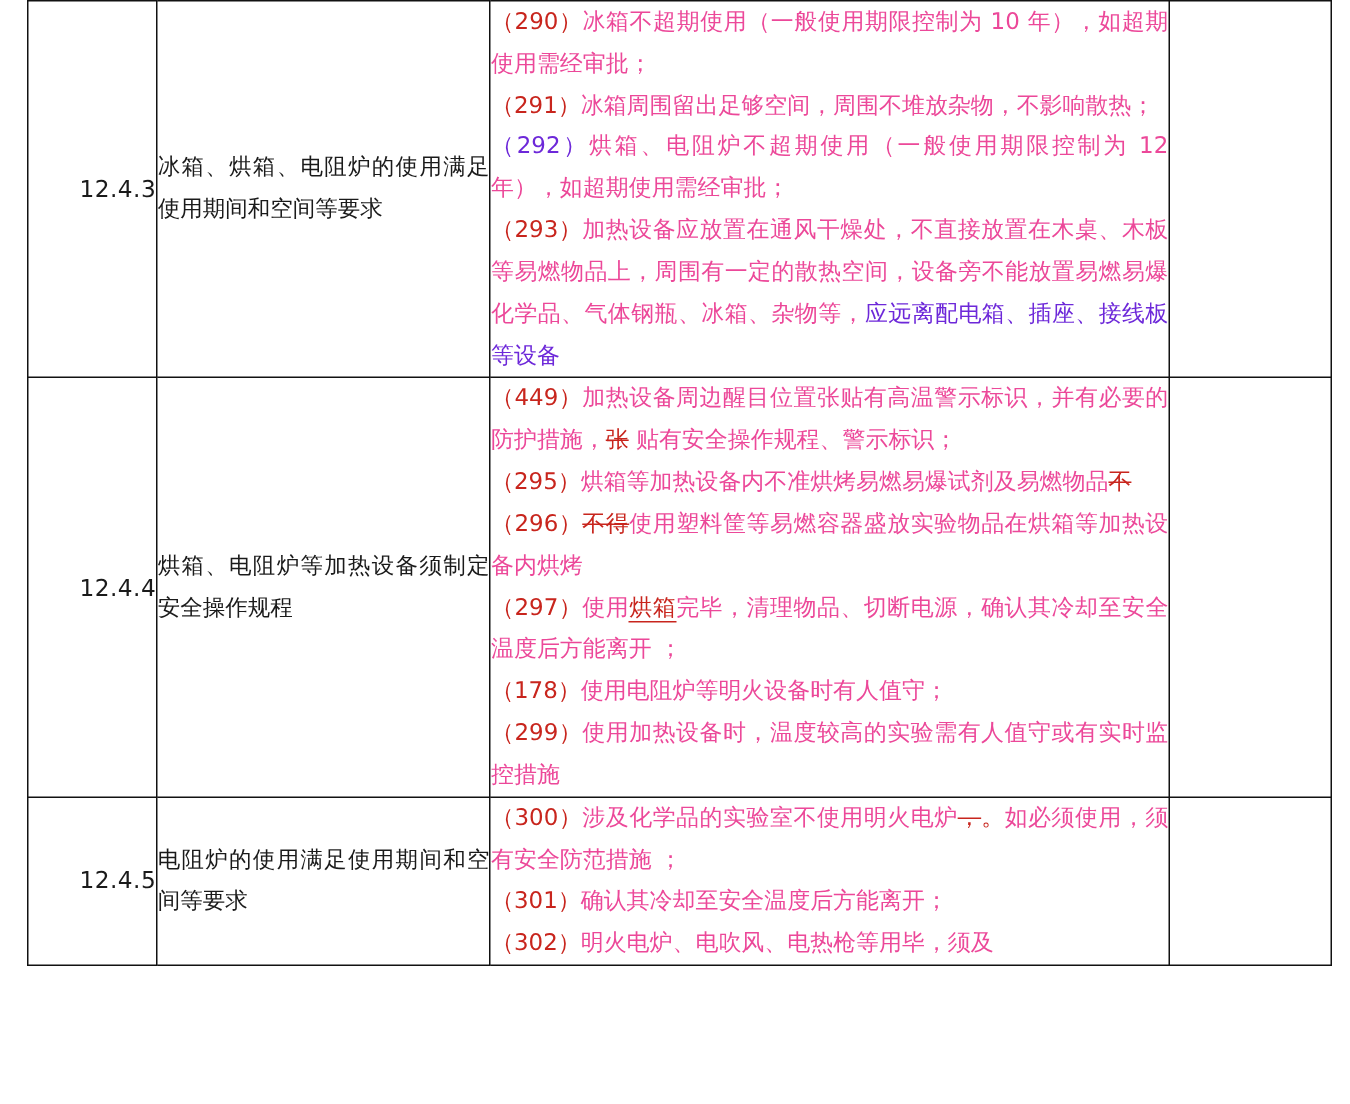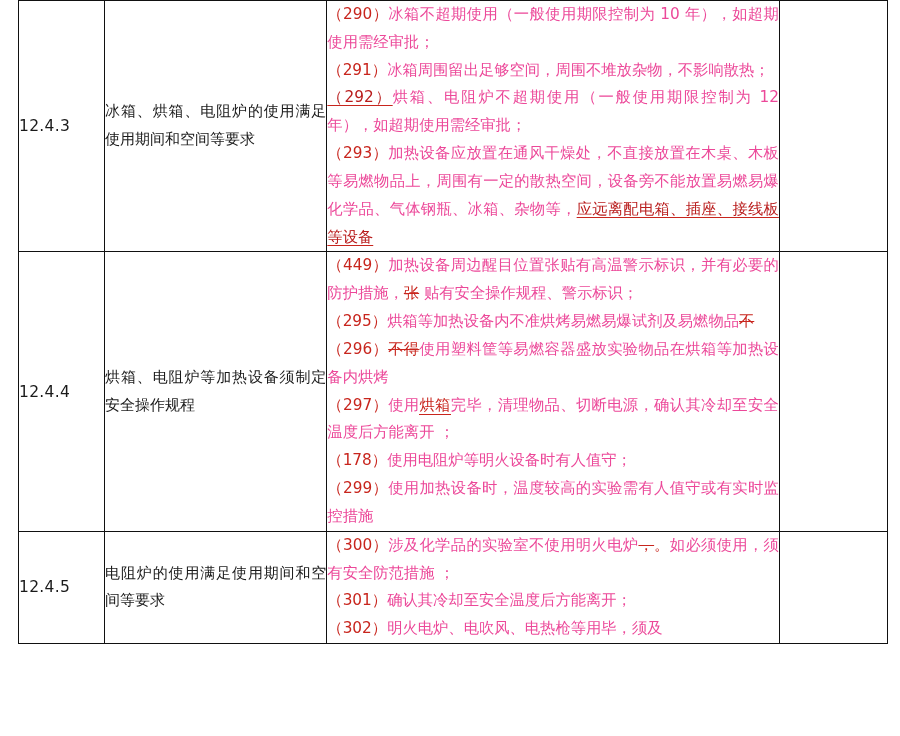--- a/index.html
+++ b/index.html
@@ -30,21 +30,21 @@
     border: 1px solid #111;
     vertical-align: middle;
     padding: 0;
   }
   .col-code { width: 86px; }
   .col-req  { width: 222px; }
   .col-items{ width: 452px; }
   .col-note { width: 108px; }
 
   .cell-code {
-    text-align: left;
+    text-align: right;
     font-size: 15.5px;
     letter-spacing: 0.3px;
     color: #1a1a1a;
   }
   .cell-req {
     font-size: 15px;
     line-height: 1.85;
     padding: 6px 8px 6px 10px;
     text-align: justify;
     text-justify: inter-ideograph;
@@ -58,22 +58,21 @@
     text-align: justify;
     text-justify: inter-ideograph;
   }
   .cell-note { }
 
   .item { margin: 0; }
   .num { color: #c8251d; }
   .blk { color: #ec4899; }
   .red { color: #c8251d; }
   .red-ul {
-    color: #b91c1c;
-    text-decoration: underline;
+    color: #6d28d9;
     text-decoration-color: #c8251d;
     text-decoration-thickness: 1px;
     text-underline-offset: 3px;
   }
   .strike {
     color: #c8251d;
     text-decoration: line-through;
     text-decoration-color: #c8251d;
   }
   .hl {

